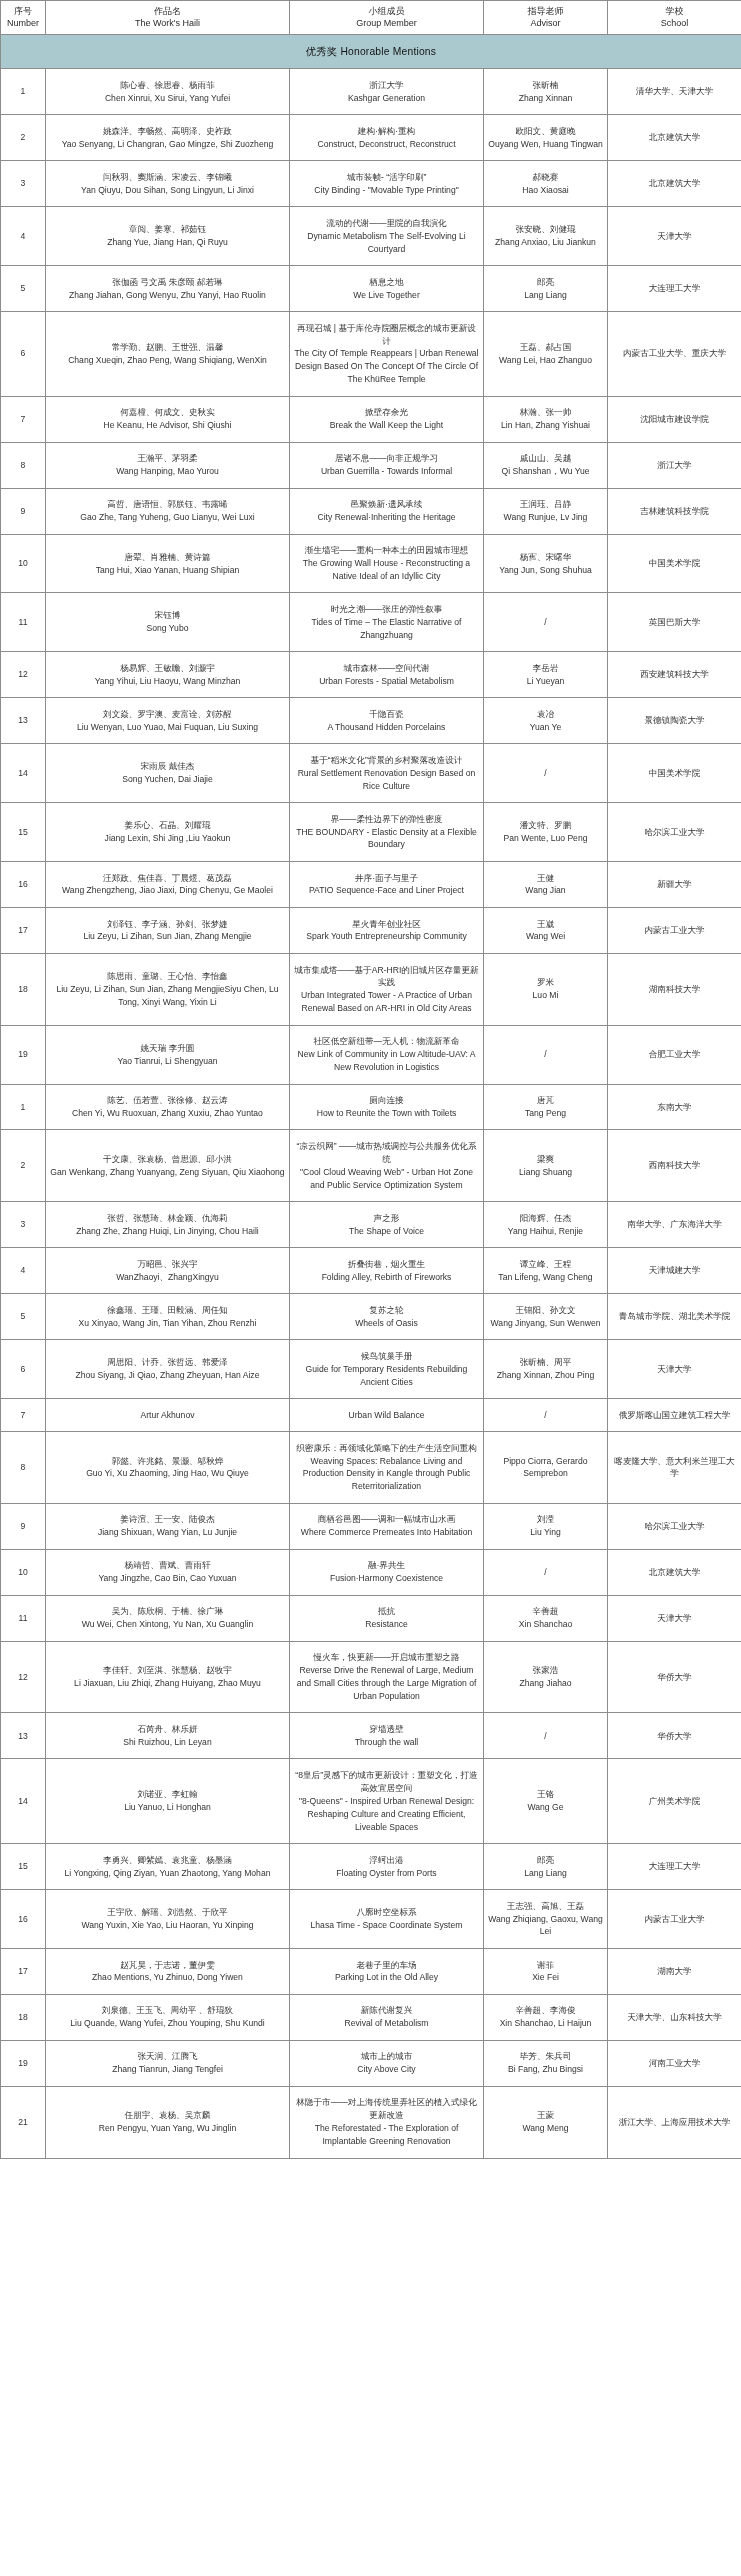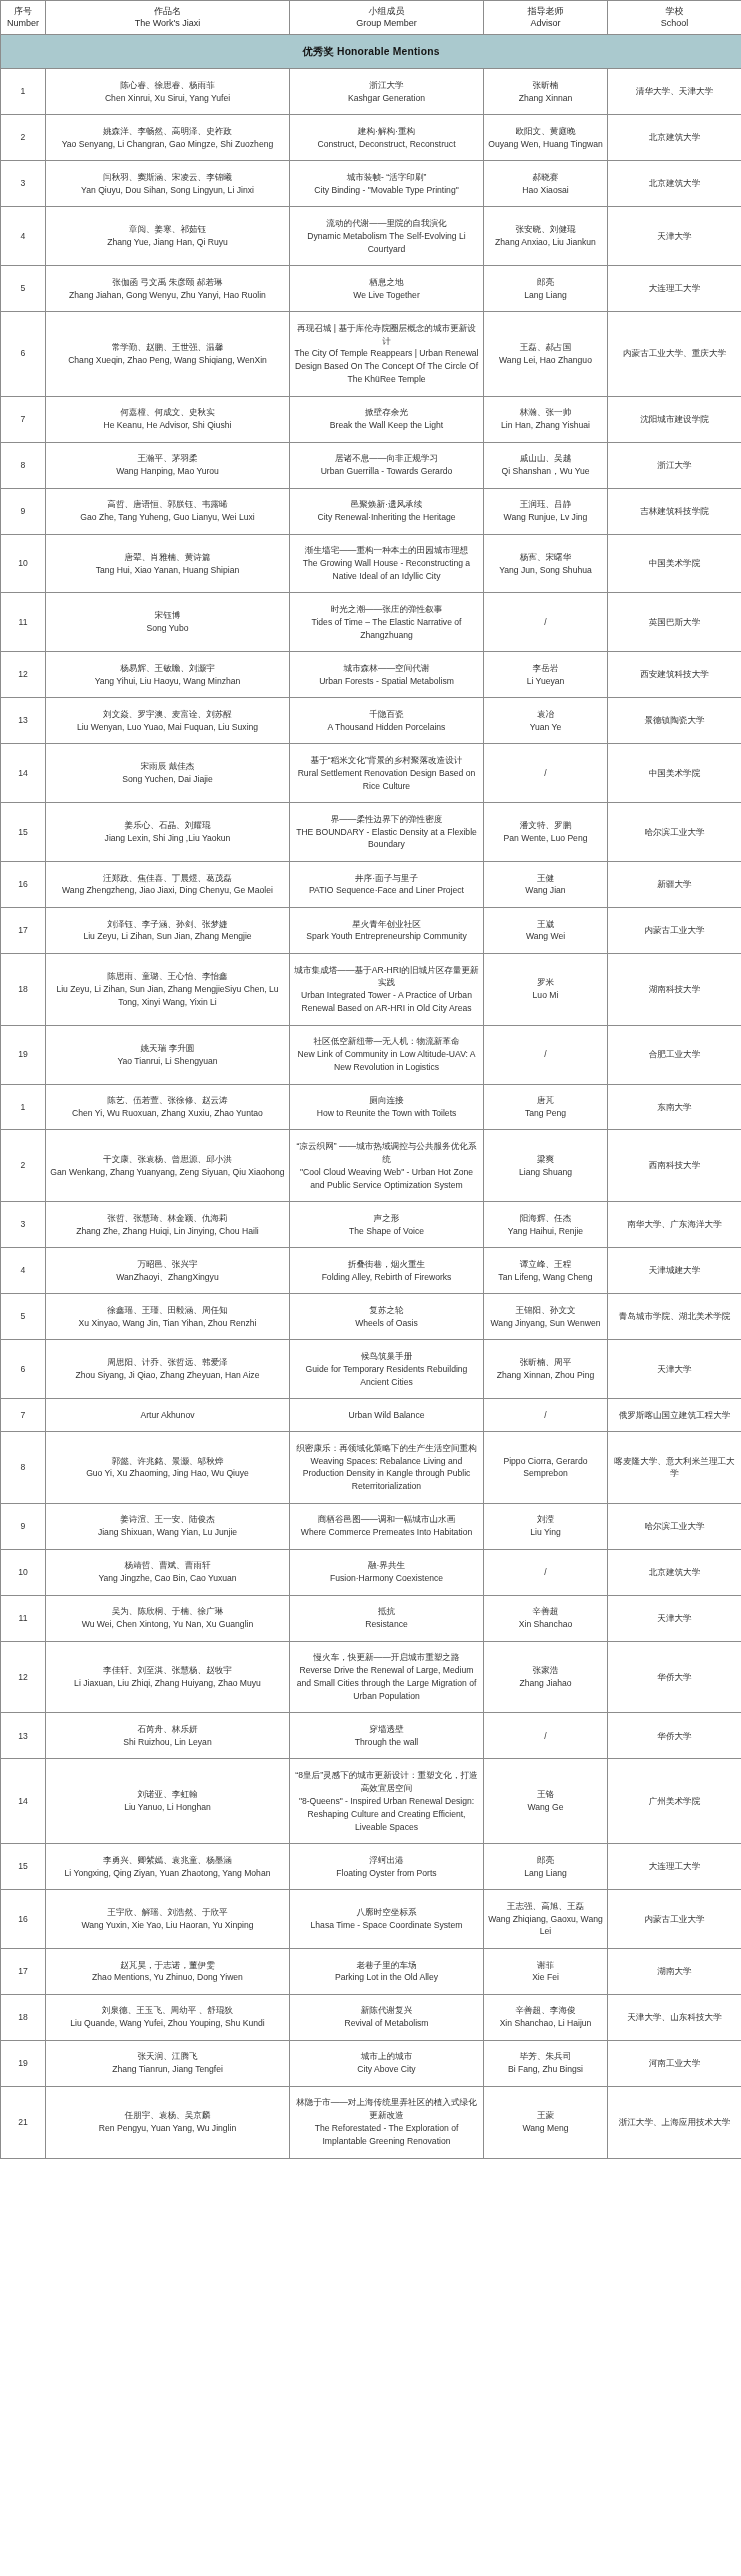--- a/index.html
+++ b/index.html
@@ -33,21 +33,21 @@
     font-weight: 400;
     font-size: 9px;
     color: #2b2b2b;
     padding: 2.7px 1.4px;
     height: 27.5px;
     line-height: 1.35;
   }
   tr.band td {
     background: #aac9ce;
     color: #141414;
-    font-weight: 700;
+    font-weight: 400;
     font-size: 10.3px;
     padding: 9px 4.1px;
     letter-spacing: 0.2px;
   }
   td div { margin: 0; }
 </style>
 </head>
 <body>
 
 <div class="page">
@@ -60,21 +60,21 @@
       <col style="width:134px">
     </colgroup>
     <thead>
       <tr>
         <th>
           <div>序号</div>
           <div>Number</div>
         </th>
         <th>
           <div>作品名</div>
-          <div>The Work's Jiaxi</div>
+          <div>The Work's Haili</div>
         </th>
         <th>
           <div>小组成员</div>
           <div>Group Member</div>
         </th>
         <th>
           <div>指导老师</div>
           <div>Advisor</div>
         </th>
         <th>
@@ -230,21 +230,21 @@
         <tr>
           <td>
             <div>8</div>
           </td>
           <td>
             <div>王瀚平、茅羽柔</div>
             <div>Wang Hanping, Mao Yurou</div>
           </td>
           <td>
             <div>居诸不息——向非正规学习</div>
-            <div>Urban Guerrilla - Towards Gerardo</div>
+            <div>Urban Guerrilla - Towards Informal</div>
           </td>
           <td>
             <div>戚山山、吴越</div>
             <div>Qi Shanshan，Wu Yue</div>
           </td>
           <td>
             <div>浙江大学</div>
           </td>
         </tr>
         <tr>

